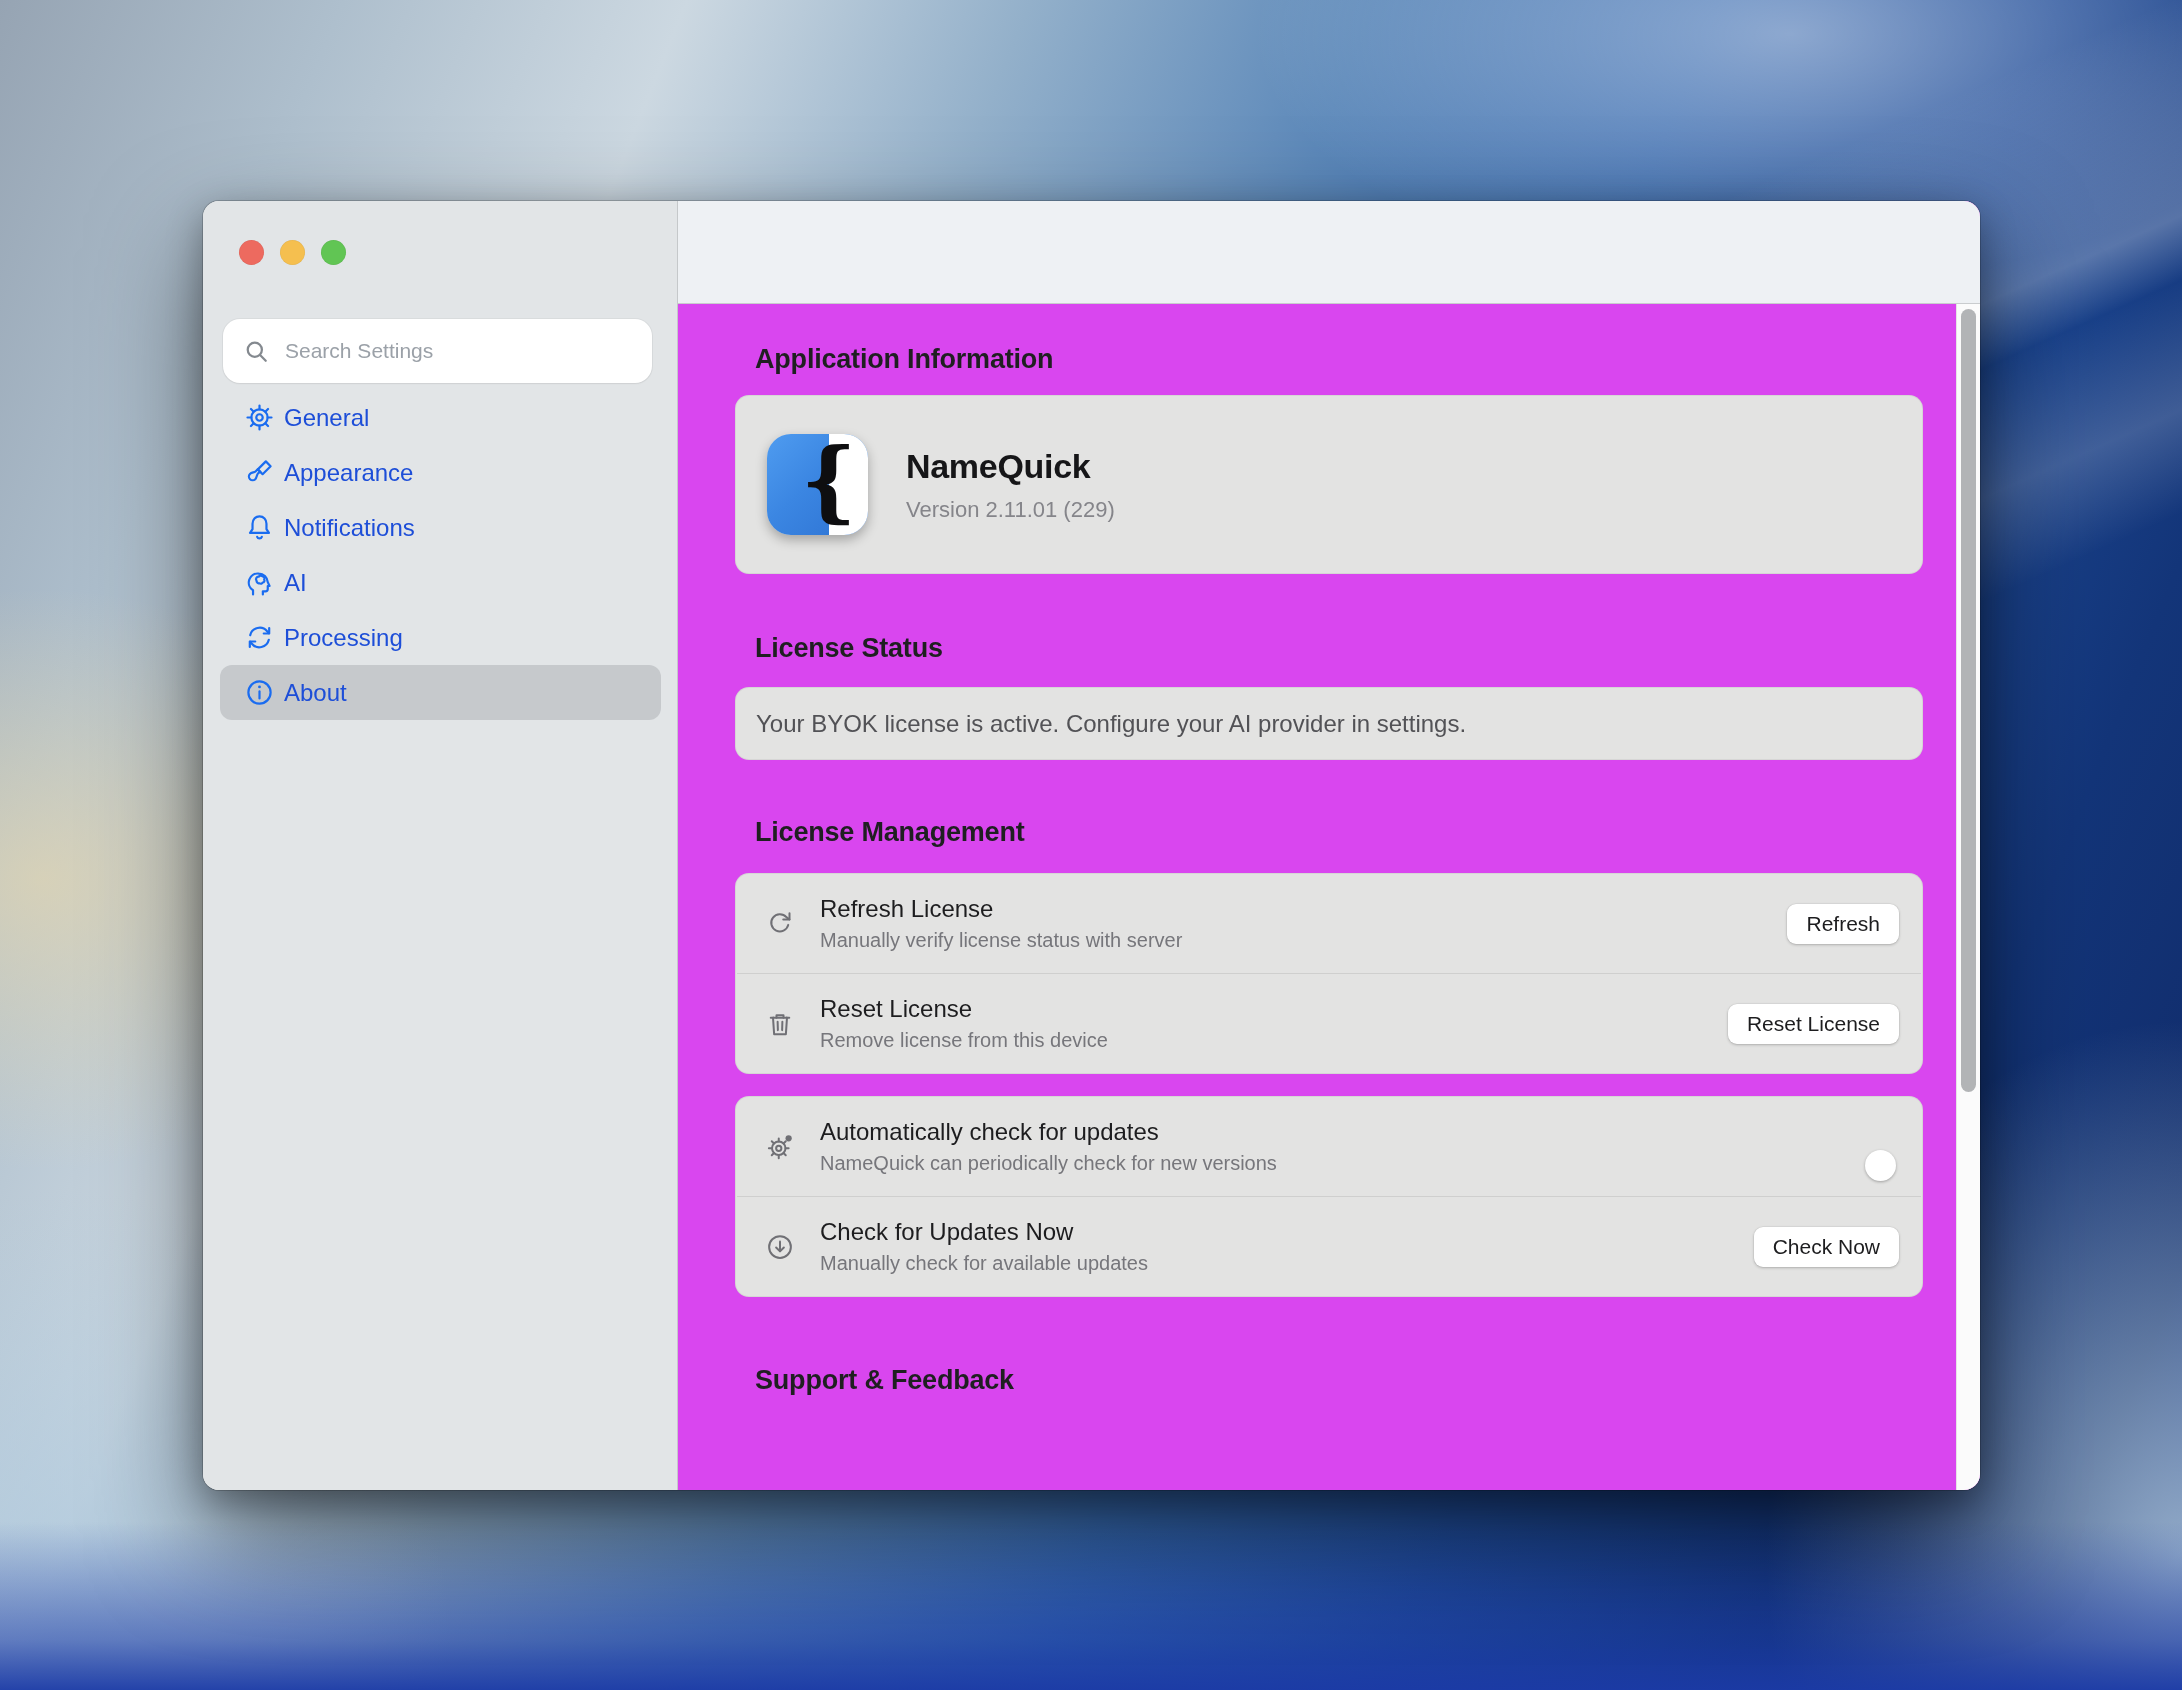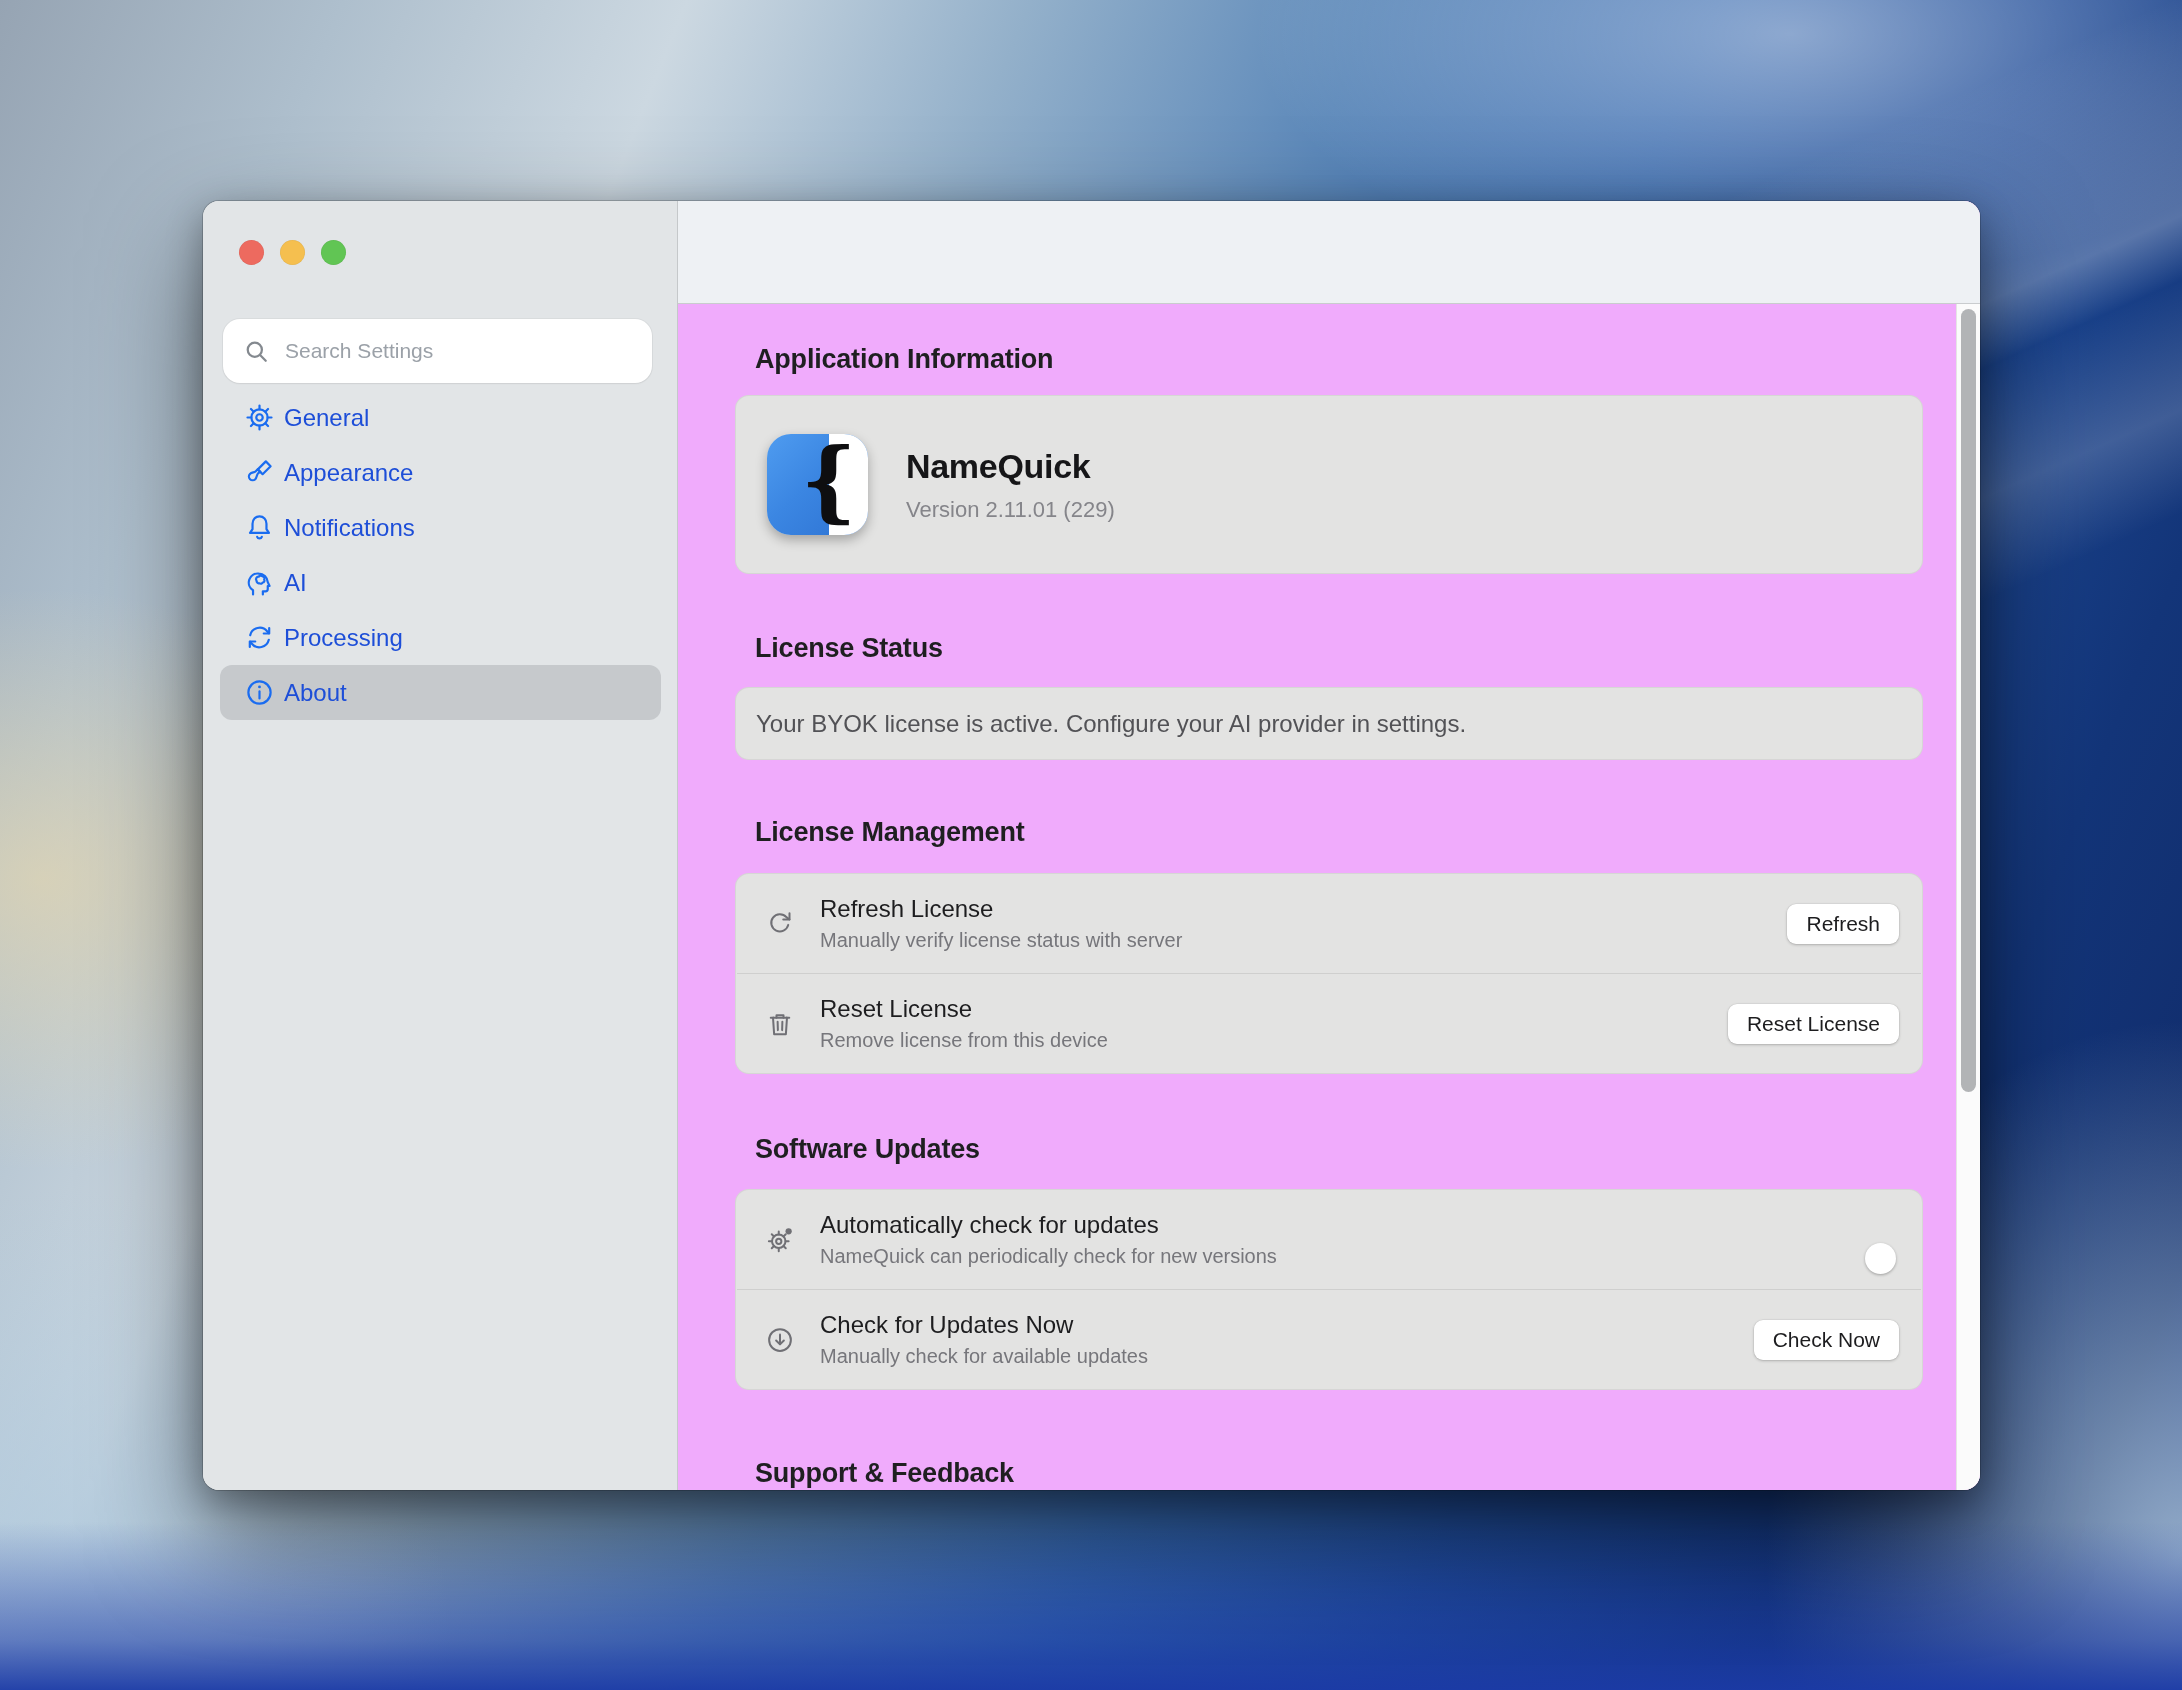--- a/index.html
+++ b/index.html
@@ -50,21 +50,21 @@
   .nav{position:absolute;top:189px;left:17px;width:441px;}
   .nav-item{
     height:55px;display:flex;align-items:center;padding:0 0 0 24px;border-radius:12px;
     cursor:default;
   }
   .nav-item.selected{background:#c6c9cc;}
   .nav-icon{width:31px;height:31px;color:#1a6cf0;flex:none;display:flex;align-items:center;justify-content:center;}
   .nav-icon svg{width:31px;height:31px;}
   .nav-label{margin-left:9px;font-size:24px;color:#1d4ed8;}
   
-  .main{flex:1;position:relative;background:#f0abfc;}
+  .main{flex:1;position:relative;background:#d946ef;}
   .toolbar{height:102px;background:#eef1f4;border-bottom:1px solid #c9ccce;}
   .content{position:absolute;top:103px;left:0;right:0;bottom:0;padding:0 53px 0 57px;box-sizing:border-box;overflow:hidden;}
   .section-heading{
     margin:0 0 0 20px;font-size:27px;font-weight:700;color:#1f1f21;line-height:36px;letter-spacing:-0.2px;
   }
   .mt-first{margin-top:37px;} .mt-a{margin-top:56px;} .mt-b{margin-top:54px;} .mt-c{margin-top:57px;} .mt-d{margin-top:65px;}
   .card{
     width:1188px;background:#e3e3e2;border:1px solid rgba(0,0,0,.055);
     border-radius:14px;box-sizing:border-box;
   }
@@ -255,21 +255,20 @@
           <span class="row-text">
             <span class="row-title">Reset License</span>
             <span class="row-sub">Remove license from this device</span>
           </span>
           <span class="row-action">
             <button class="btn">Reset License</button>
           </span>
         </div>
       </div>
 
-      <h2 class="section-heading mt-c">Software Updates</h2>
 
       <div class="card rows-card updates">
         <div class="row">
           <span class="row-icon">
             <svg viewBox="0 0 24 24" fill="none" stroke="currentColor" stroke-width="1.6" stroke-linecap="round">
               <circle cx="11" cy="13" r="5.4"></circle>
                 <circle cx="11" cy="13" r="2.1"></circle>
               <path d="M11 5.1v2.5M11 18.4v2.5M3.1 13h2.5M16.4 13h2.5M5.4 7.4l1.8 1.8M14.8 16.8l1.8 1.8M16.6 7.4l-1.8 1.8M7.2 16.8l-1.8 1.8"></path>
               <circle cx="18.9" cy="5" r="2.5" fill="currentColor" stroke="none"></circle>
             </svg>

